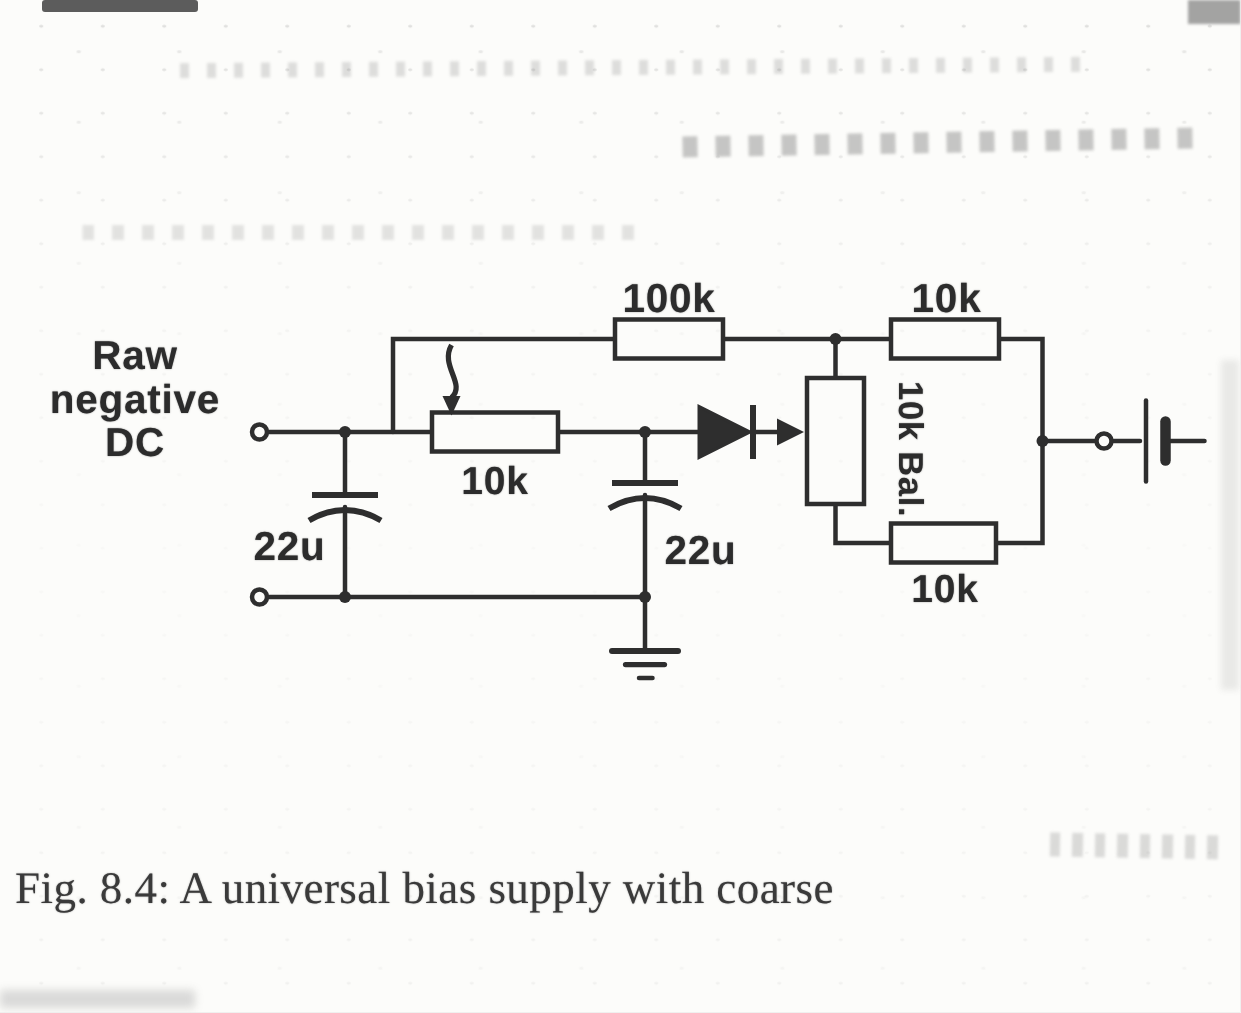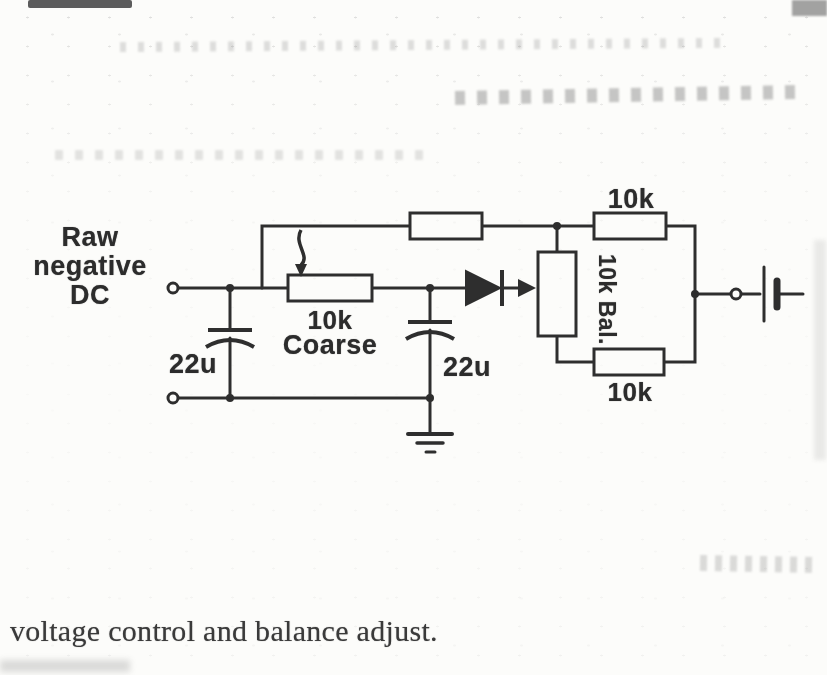--- a/index.html
+++ b/index.html
@@ -112,36 +112,36 @@
       <circle cx="230" cy="398" r="4"></circle>
       <circle cx="430" cy="398" r="4"></circle>
       <circle cx="695" cy="294" r="4"></circle>
     </g>
   </svg>
 
   <div class="lbl" style="left:14px;top:223px;width:152px;font-size:27px;line-height:1.08;">Raw
 negative
 DC</div>
 
+  <div class="lbl" style="left:406px;top:184px;width:80px;font-size:27px;">100k</div>
 
   <div class="lbl" style="left:595px;top:184px;width:72px;font-size:27px;">10k</div>
 
   <div class="lbl" style="left:290px;top:305px;width:80px;font-size:26px;">10k</div>
 
-  <div class="lbl" style="left:266px;top:330px;width:128px;font-size:27px;">Coarse</div>
 
   <div class="lbl" style="left:156px;top:349px;width:74px;font-size:27px;">22u</div>
 
   <div class="lbl" style="left:432px;top:352px;width:70px;font-size:27px;">22u</div>
 
   <div class="lbl" style="left:594px;top:377px;width:72px;font-size:26px;">10k</div>
 
   <div class="lbl" style="left:620px;top:254px;font-size:23px;white-space:nowrap;transform-origin:0 0;transform:rotate(90deg);">10k Bal.</div>
 
-  <div class="caption" style="top:614px;">voltage control and balance adjust.</div>
+  <div class="caption" style="top:576px;">Fig. 8.4: A universal bias supply with coarse</div>
 
   <div class="smudge" style="left:28px;top:0;width:104px;height:8px;background:#3f3f3f;opacity:.85;border-radius:2px;"></div>
   <div class="smudge" style="left:792px;top:0;width:35px;height:16px;background:#5a5a5a;opacity:.55;filter:blur(1px);"></div>
   <div class="smudge" style="left:120px;top:40px;width:600px;height:10px;opacity:.18;background:repeating-linear-gradient(90deg,#555 0 6px,transparent 6px 18px);filter:blur(1px);transform:rotate(-0.4deg);"></div>
   <div class="smudge" style="left:455px;top:88px;width:340px;height:14px;opacity:.3;background:repeating-linear-gradient(90deg,#4a4a4a 0 10px,transparent 10px 22px);filter:blur(1.2px);transform:rotate(-1deg);"></div>
   <div class="smudge" style="left:55px;top:150px;width:370px;height:10px;opacity:.15;background:repeating-linear-gradient(90deg,#555 0 8px,transparent 8px 20px);filter:blur(1px);"></div>
   <div class="smudge" style="left:814px;top:240px;width:12px;height:220px;opacity:.12;background:#666;filter:blur(2px);"></div>
   <div class="smudge" style="left:700px;top:556px;width:120px;height:16px;opacity:.2;background:repeating-linear-gradient(90deg,#555 0 7px,transparent 7px 15px);filter:blur(1px);transform:rotate(1deg);"></div>
   <div class="smudge" style="left:0;top:660px;width:130px;height:12px;opacity:.25;background:#777;filter:blur(3px);"></div>
 

